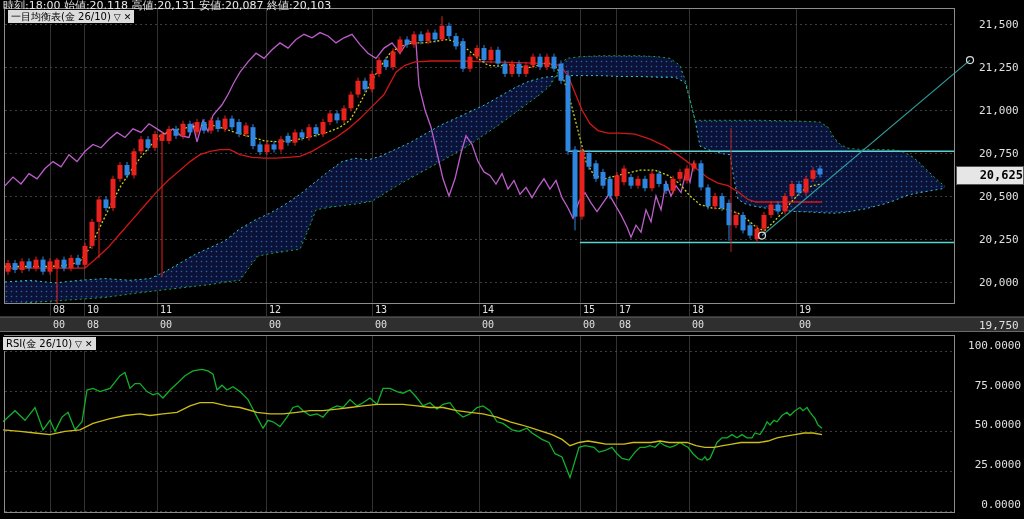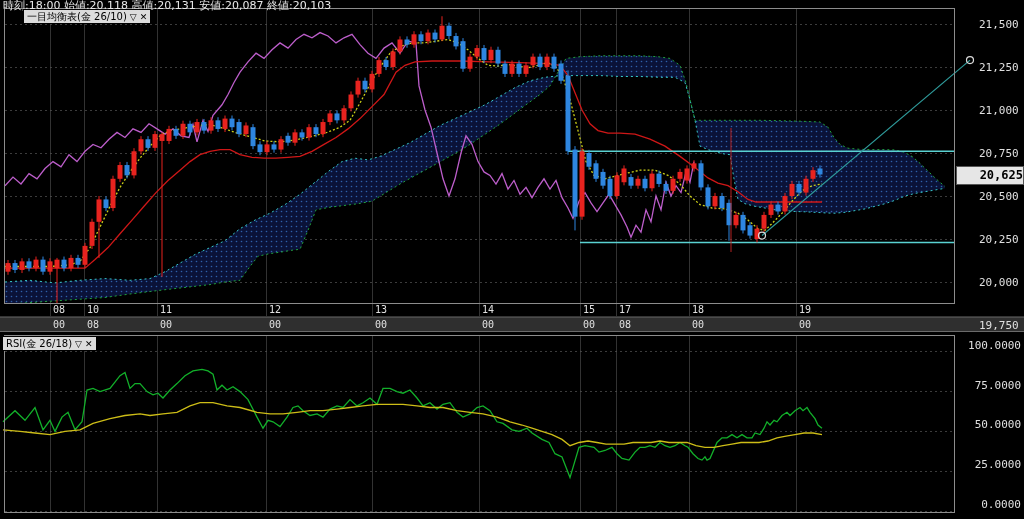--- a/index.html
+++ b/index.html
@@ -5,21 +5,21 @@
   html,body{margin:0;padding:0;background:#000;}
   #app{position:relative;width:1024px;height:519px;background:#000;overflow:hidden;
        font-family:"DejaVu Sans Mono","Liberation Mono",monospace;}
   #chart-svg{position:absolute;left:0;top:0;}
   .info-line{position:absolute;left:3px;top:-2px;color:#e8e8e8;font-size:11px;white-space:nowrap;
              font-family:"DejaVu Sans",sans-serif;letter-spacing:0px;z-index:5;}
   .ind-box{position:absolute;display:flex;align-items:center;gap:3px;background:#dcdcdc;
            border:1px solid #000;color:#000;font-size:10px;line-height:12px;height:13px;
            padding:0 3px;z-index:6;font-family:"DejaVu Sans",sans-serif;white-space:nowrap;}
   .ind-box .glyph{cursor:pointer;font-size:9px;}
-  #ichimoku-box{left:23px;top:9px;align-items:center;}
+  #ichimoku-box{left:7px;top:9px;align-items:center;}
   #rsi-box{left:2px;top:336px;}
   .price-badge{position:absolute;left:956px;top:166px;width:66px;height:17px;background:#e6e6e6;
                border:1px solid #555;color:#000;font-weight:bold;font-size:12px;line-height:16px;
                text-align:right;z-index:6;}
 </style>
 </head>
 <body>
 
 <div id="app">
   <svg id="chart-svg" width="1024" height="519">
@@ -370,19 +370,19 @@
 
   <div class="info-line">時刻:18:00 始値:20,118 高値:20,131 安値:20,087 終値:20,103</div>
 
   <div class="ind-box" id="ichimoku-box">
     <span>一目均衡表(金 26/10)</span>
     <span class="glyph">▽</span>
     <span class="glyph">✕</span>
   </div>
 
   <div class="ind-box" id="rsi-box">
-    <span>RSI(金 26/18)</span>
+    <span>RSI(金 26/10)</span>
     <span class="glyph">▽</span>
     <span class="glyph">✕</span>
   </div>
 
   <div class="price-badge">20,625</div>
 </div>
 
 </body></html>

